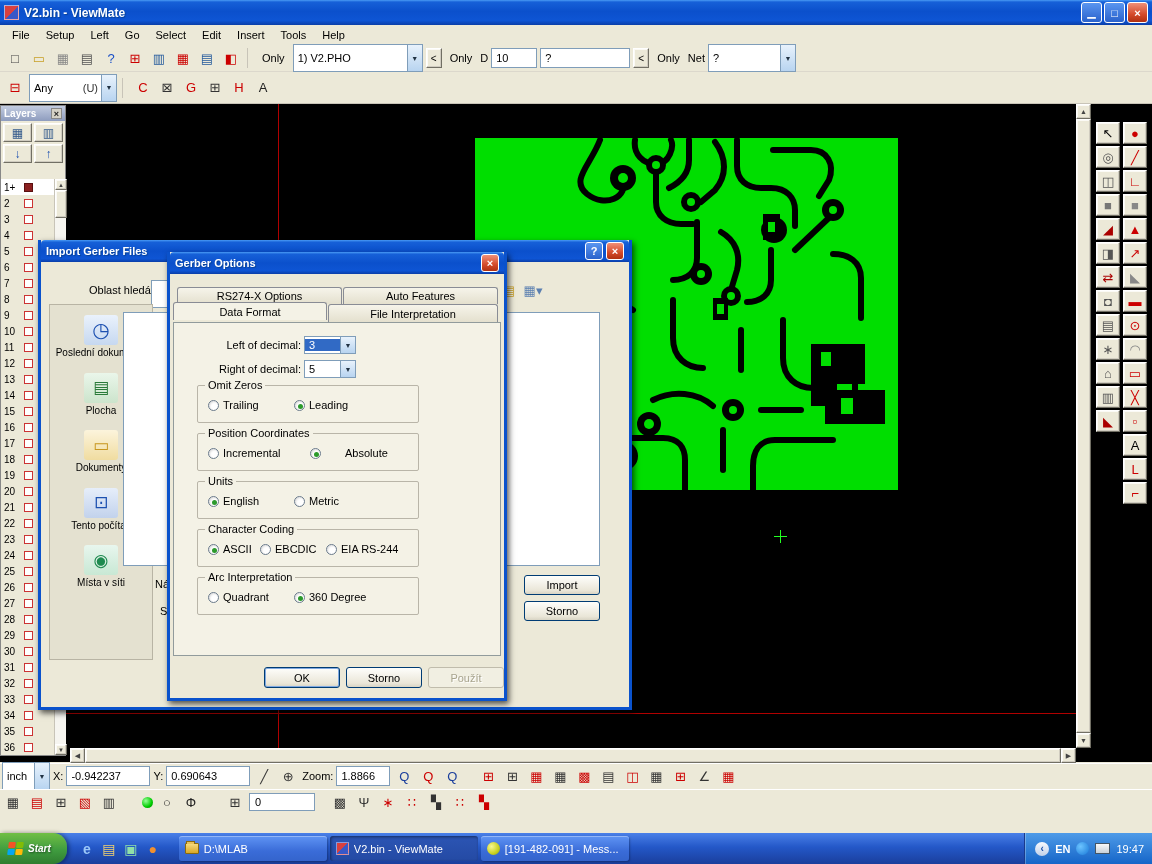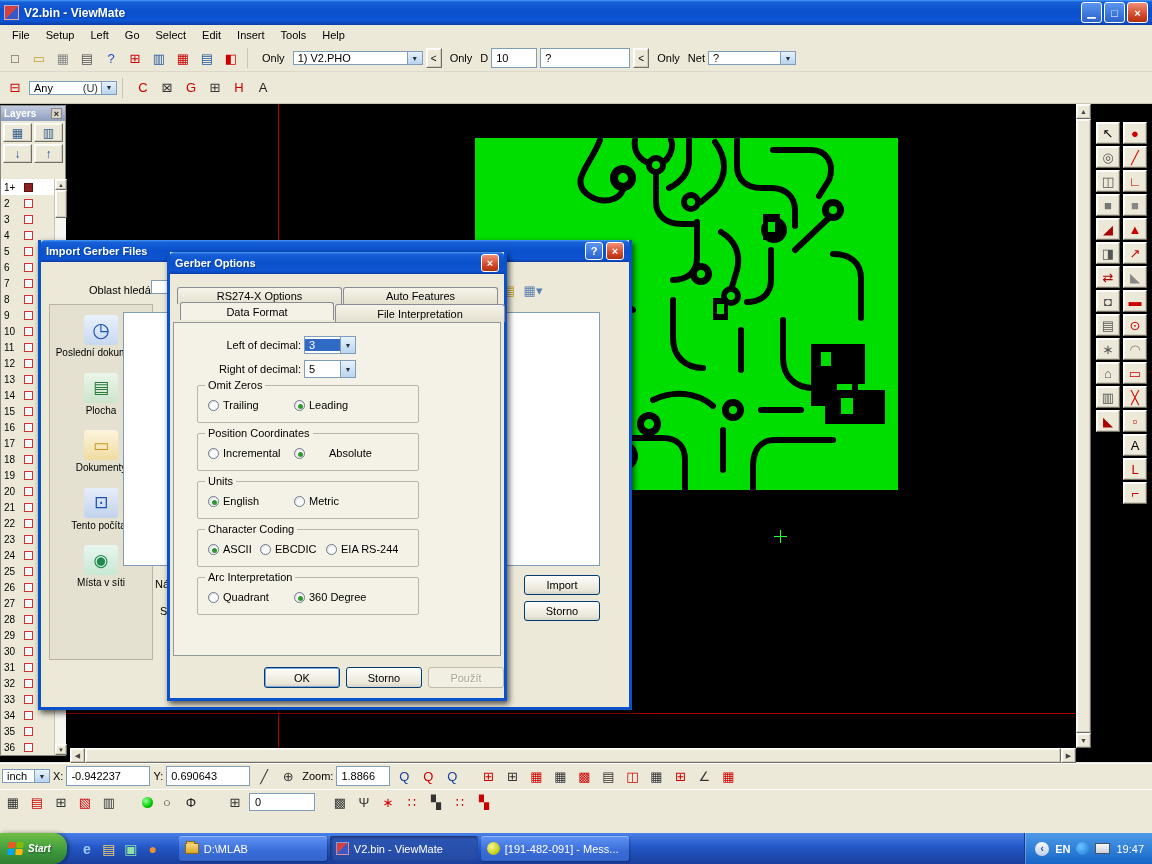--- a/index.html
+++ b/index.html
@@ -16,21 +16,21 @@
 .cap.r{background:linear-gradient(#F09078,#D44A2A 60%,#B03010);}
 
 #menubar{position:absolute;left:0;top:25px;width:1152px;height:20px;background:#ECE9D8;display:flex;align-items:center;padding-left:4px;}
 .menu-item{padding:2px 8px;}
 .toolbar{position:absolute;left:0;width:1152px;background:#ECE9D8;display:flex;align-items:center;gap:3px;padding:0 4px;}
 #tb1{top:45px;height:27px;border-bottom:1px solid #DCD8CC;}
 #tb2{top:72px;height:32px;border-bottom:1px solid #C8C4B8;}
 .tbtn{width:22px;height:22px;display:flex;align-items:center;justify-content:center;font-size:13px;}
 .sep{width:5px;height:20px;border-left:1px solid #C8C4B8;margin:0 2px;}
 .flatlbl{padding:2px 5px;}
-.combo{height:14px;background:#fff;border:1px solid #7F9DB9;display:flex;align-items:center;}
+.combo{height:28px;background:#fff;border:1px solid #7F9DB9;display:flex;align-items:center;}
 .combo .cval{padding:0 4px;flex:1;white-space:nowrap;overflow:hidden;}
 .combo .usuf{padding-right:3px;color:#333;}
 .carrow{width:15px;height:100%;background:linear-gradient(#E8F2FC,#B8D4F0);border-left:1px solid #7F9DB9;display:flex;align-items:center;justify-content:center;font-size:7px;color:#234;}
 .field{background:#fff;border:1px solid #7F9DB9;height:20px;padding:0 4px;display:flex;align-items:center;white-space:nowrap;}
 .sbtn{width:16px;height:20px;font-size:10px;display:flex;align-items:center;justify-content:center;}
 
 #canvas{position:absolute;left:0;top:104px;width:1152px;height:658px;background:#000;}
 #pcb{position:absolute;left:475px;top:34px;}
 #vaxis{position:absolute;left:278px;top:0;width:1px;height:644px;background:#B00000;}
 #haxis{position:absolute;left:0;top:609px;width:1090px;height:1px;background:#B00000;}
@@ -671,21 +671,21 @@
   <div id="gerber-dialog" class="dialog">
     <div class="dtitle">
       <span class="dtext">Gerber Options</span>
       <span class="dcap r">×</span>
     </div>
     <div id="tabs-row1" class="tabs">
         <div class="tab" style="width: 165px;">RS274-X Options</div>
         <div class="tab" style="width: 155px;">Auto Features</div>
       </div>
     <div id="tabs-row2" class="tabs">
-        <div class="tab active" style="width: 154px; margin-left: 7px;">Data Format</div>
+        <div class="tab active" style="width: 154px;">Data Format</div>
         <div class="tab" style="width: 170px;">File Interpretation</div>
       </div>
     <div class="pane">
       <span class="declabel" style="top:16px">Left of decimal:</span>
       <span class="combo dcombo" style="left:130px;top:13px">
         <span class="cval selv">3</span>
         <span class="carrow">▼</span>
       </span>
       <span class="declabel" style="top:40px">Right of decimal:</span>
       <span class="combo dcombo" style="left:130px;top:37px">
@@ -703,21 +703,21 @@
               <span class="radio on"></span>
               <span class="rlabel">Leading</span>
             </span>
           </div>
           <div class="group">
             <span class="glabel">Position Coordinates</span>
             <span class="gopt" style="left: 10px;">
               <span class="radio"></span>
               <span class="rlabel">Incremental</span>
             </span>
-            <span class="gopt" style="left: 96px; gap: 24px;">
+            <span class="gopt" style="left: 112px; gap: 24px;">
               <span class="radio on"></span>
               <span class="rlabel">Absolute</span>
             </span>
           </div>
           <div class="group">
             <span class="glabel">Units</span>
             <span class="gopt" style="left: 10px;">
               <span class="radio on"></span>
               <span class="rlabel">English</span>
             </span>

